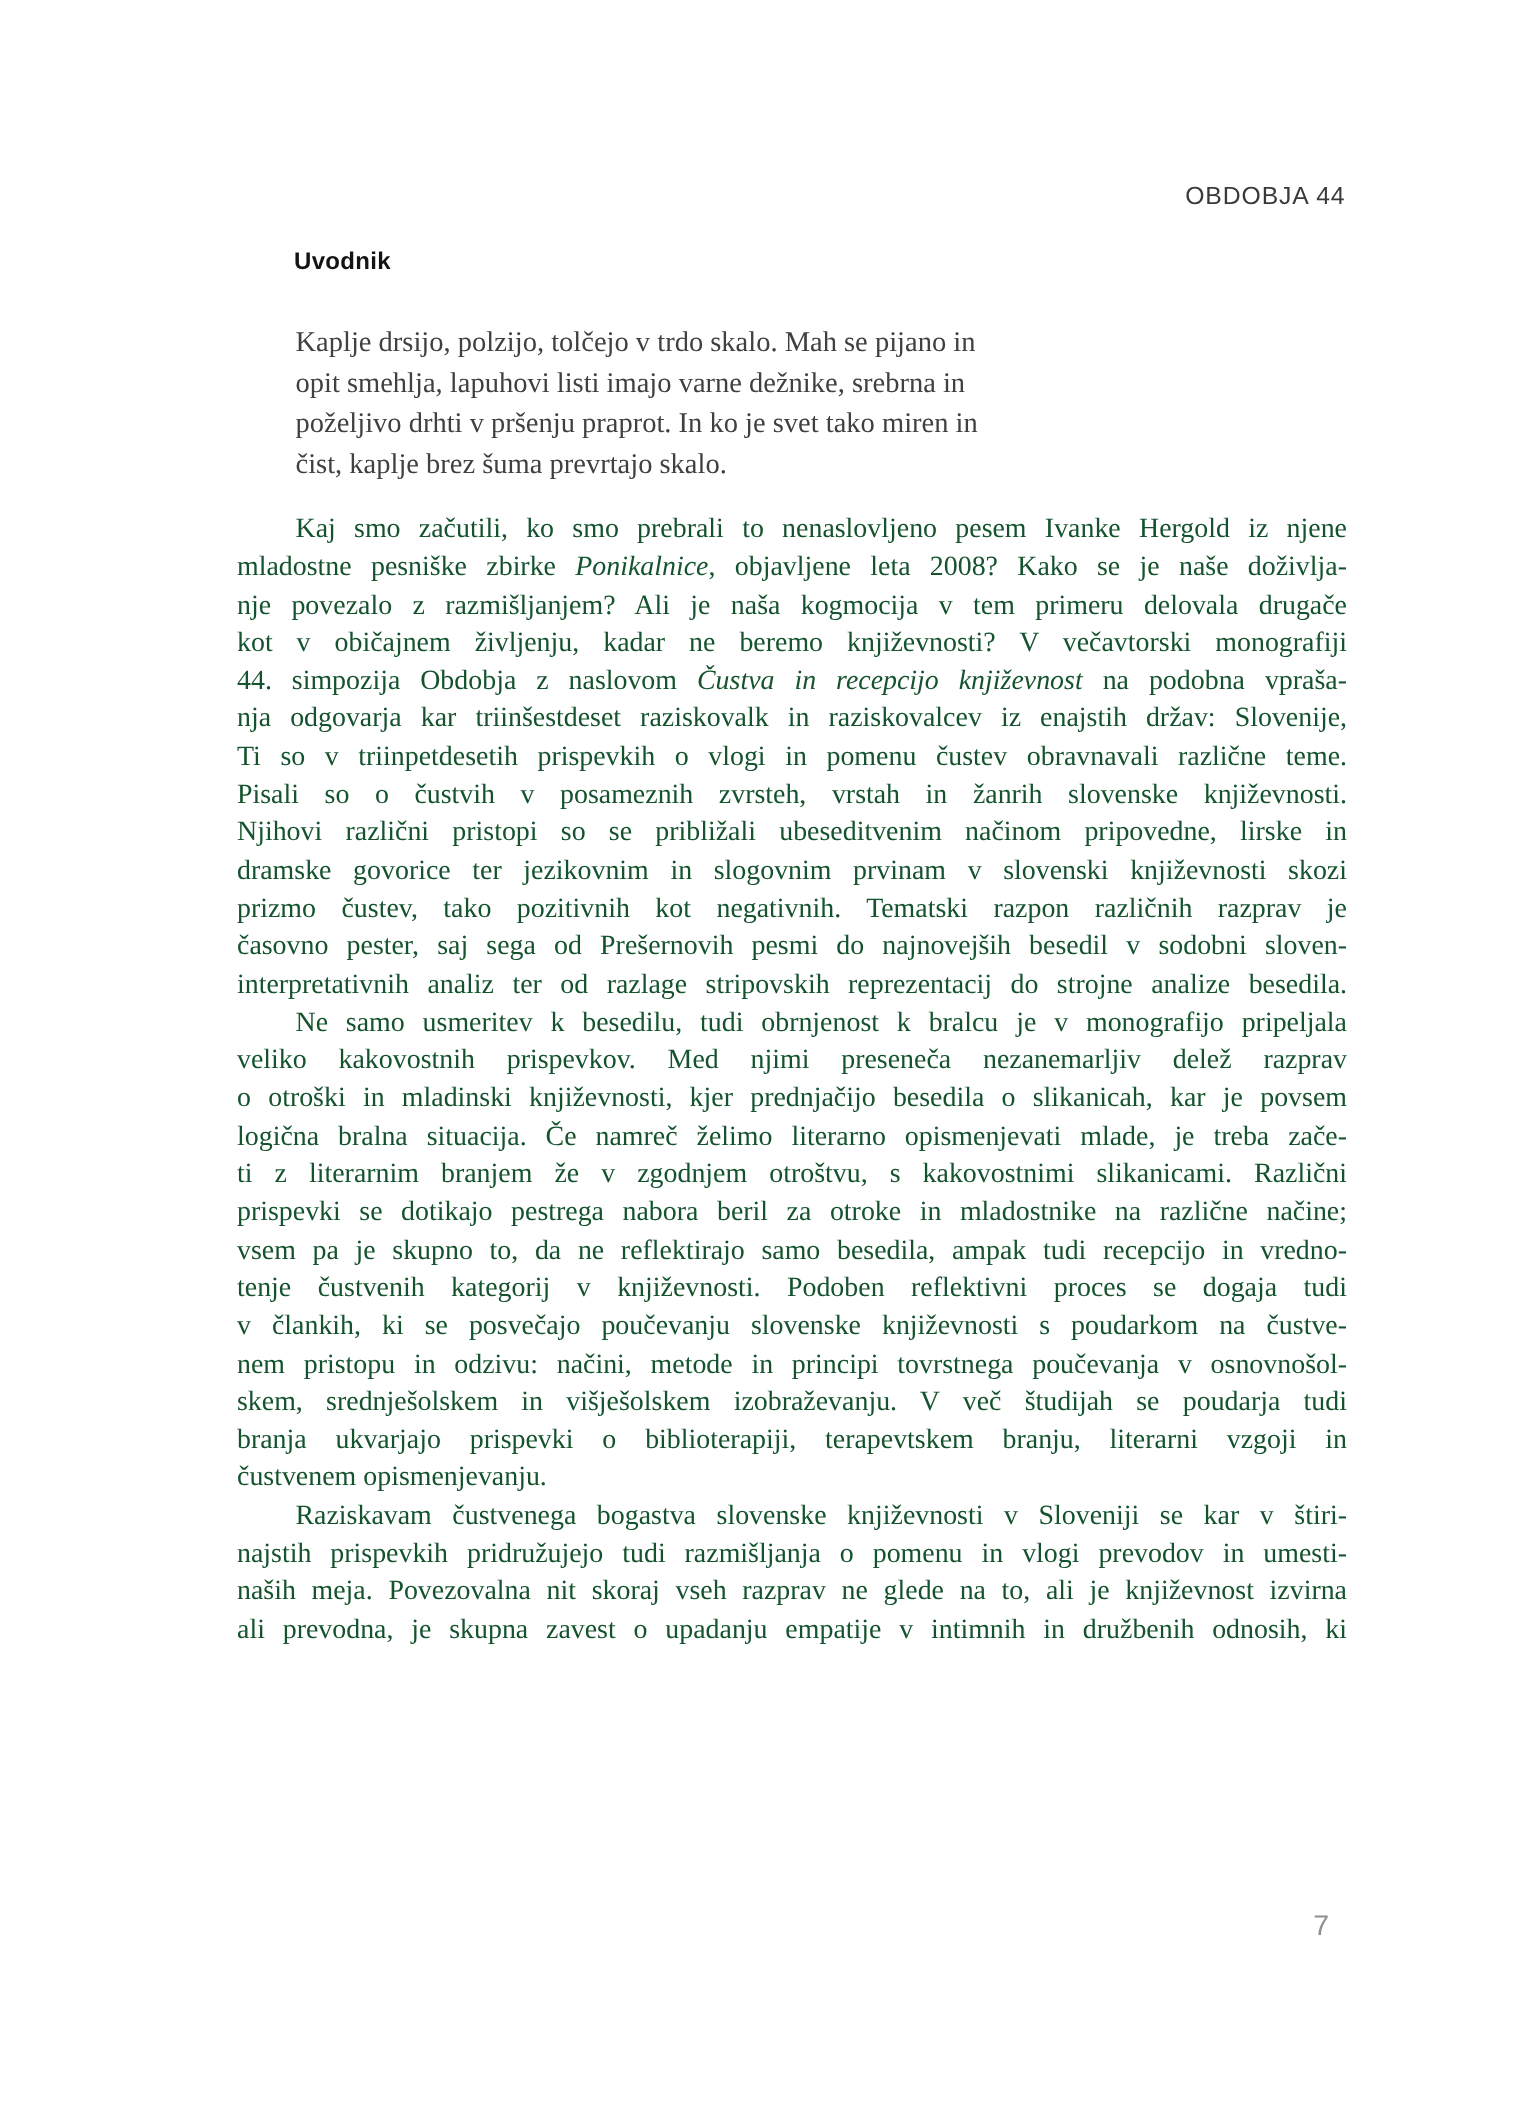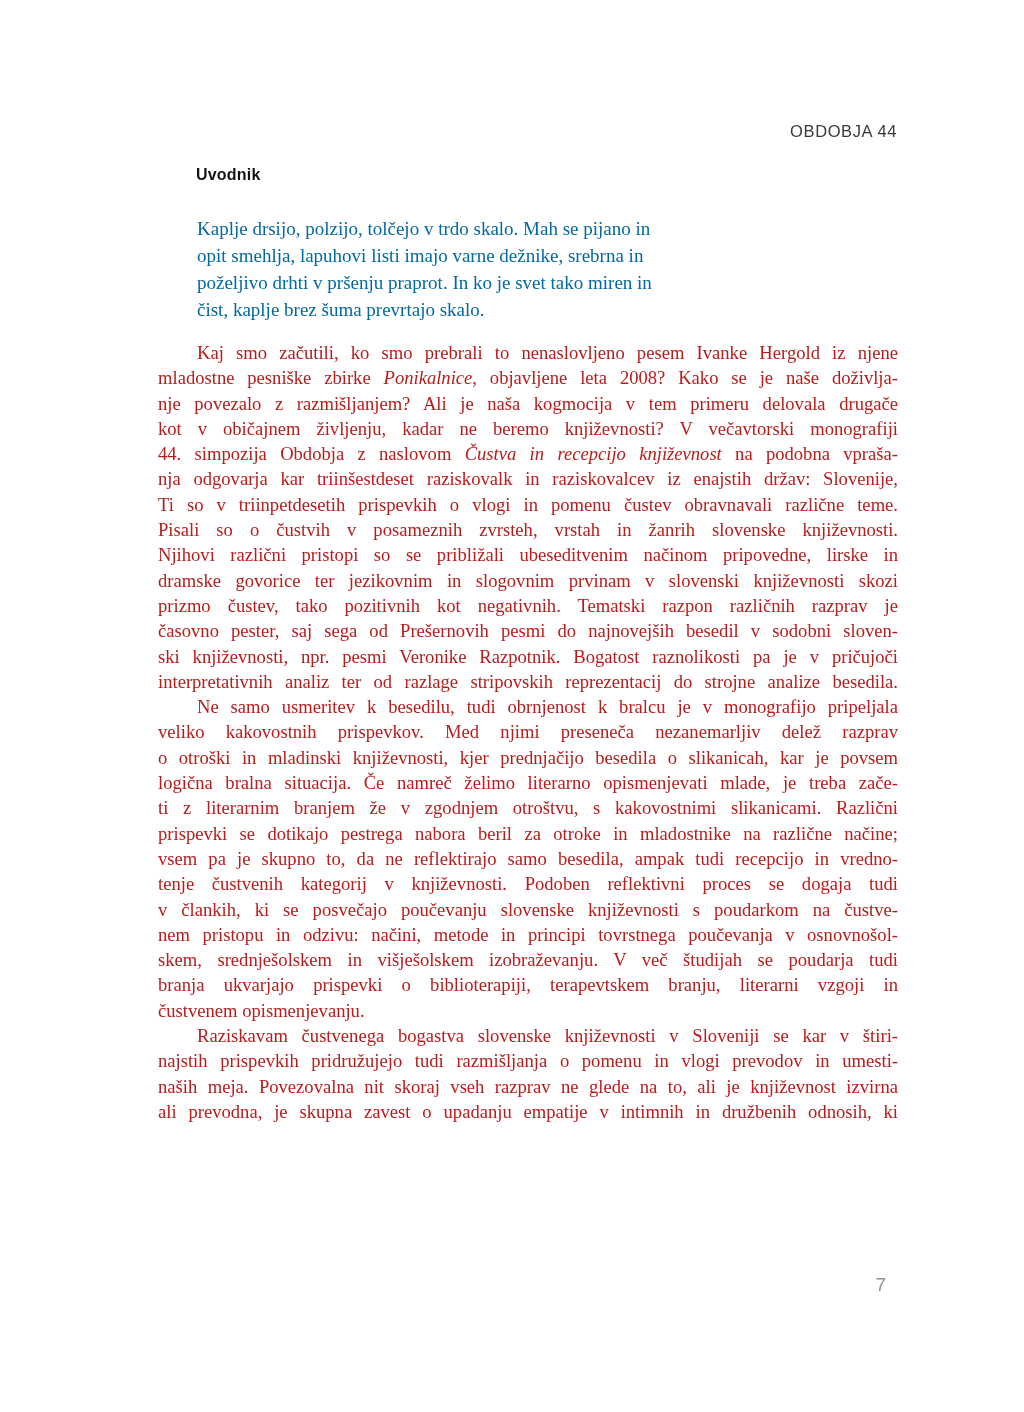--- a/index.html
+++ b/index.html
@@ -33,31 +33,31 @@
     color: #141414;
     white-space: nowrap;
   }
   .epigraph {
     position: absolute;
     left: 197px;
     top: 215px;
     width: 480px;
     font-size: 19px;
     line-height: 27px;
-    color: #0369a1;
+    color: #404040;
   }
   .epi-line { white-space: nowrap; }
   .body-text {
     position: absolute;
     left: 158px;
     top: 340px;
     width: 740px;
     font-size: 18.6px;
     line-height: 25.3px;
-    color: #b91c1c;
+    color: #14532d;
   }
   .para { margin: 0; }
   .line {
     height: 25.3px;
     overflow: hidden;
     text-align: justify;
   }
   .line.justify { text-align-last: justify; }
   .line.indent { text-indent: 39px; }
   .italic { font-style: italic; }
@@ -89,21 +89,20 @@
         <div class="line justify"><span>nje povezalo z razmišljanjem? Ali je naša kogmocija v tem primeru delovala drugače</span></div>
         <div class="line justify"><span>kot v običajnem življenju, kadar ne beremo književnosti? V večavtorski monografiji</span></div>
         <div class="line justify"><span>44. simpozija Obdobja z naslovom </span><span class="italic">Čustva in recepcijo književnost</span><span> na podobna vpraša-</span></div>
         <div class="line justify"><span>nja odgovarja kar triinšestdeset raziskovalk in raziskovalcev iz enajstih držav: Slovenije,</span></div>
         <div class="line justify"><span>Ti so v triinpetdesetih prispevkih o vlogi in pomenu čustev obravnavali različne teme.</span></div>
         <div class="line justify"><span>Pisali so o čustvih v posameznih zvrsteh, vrstah in žanrih slovenske književnosti.</span></div>
         <div class="line justify"><span>Njihovi različni pristopi so se približali ubeseditvenim načinom pripovedne, lirske in</span></div>
         <div class="line justify"><span>dramske govorice ter jezikovnim in slogovnim prvinam v slovenski književnosti skozi</span></div>
         <div class="line justify"><span>prizmo čustev, tako pozitivnih kot negativnih. Tematski razpon različnih razprav je</span></div>
         <div class="line justify"><span>časovno pester, saj sega od Prešernovih pesmi do najnovejših besedil v sodobni sloven-</span></div>
-        <div class="line justify"><span>ski književnosti, npr. pesmi Veronike Razpotnik. Bogatost raznolikosti pa je v pričujoči</span></div>
         <div class="line justify"><span>interpretativnih analiz ter od razlage stripovskih reprezentacij do strojne analize besedila.</span></div>
       </div>
       <div class="para">
         <div class="line indent justify"><span>Ne samo usmeritev k besedilu, tudi obrnjenost k bralcu je v monografijo pripeljala</span></div>
         <div class="line justify"><span>veliko kakovostnih prispevkov. Med njimi preseneča nezanemarljiv delež razprav</span></div>
         <div class="line justify"><span>o otroški in mladinski književnosti, kjer prednjačijo besedila o slikanicah, kar je povsem</span></div>
         <div class="line justify"><span>logična bralna situacija. Če namreč želimo literarno opismenjevati mlade, je treba zače-</span></div>
         <div class="line justify"><span>ti z literarnim branjem že v zgodnjem otroštvu, s kakovostnimi slikanicami. Različni</span></div>
         <div class="line justify"><span>prispevki se dotikajo pestrega nabora beril za otroke in mladostnike na različne načine;</span></div>
         <div class="line justify"><span>vsem pa je skupno to, da ne reflektirajo samo besedila, ampak tudi recepcijo in vredno-</span></div>

